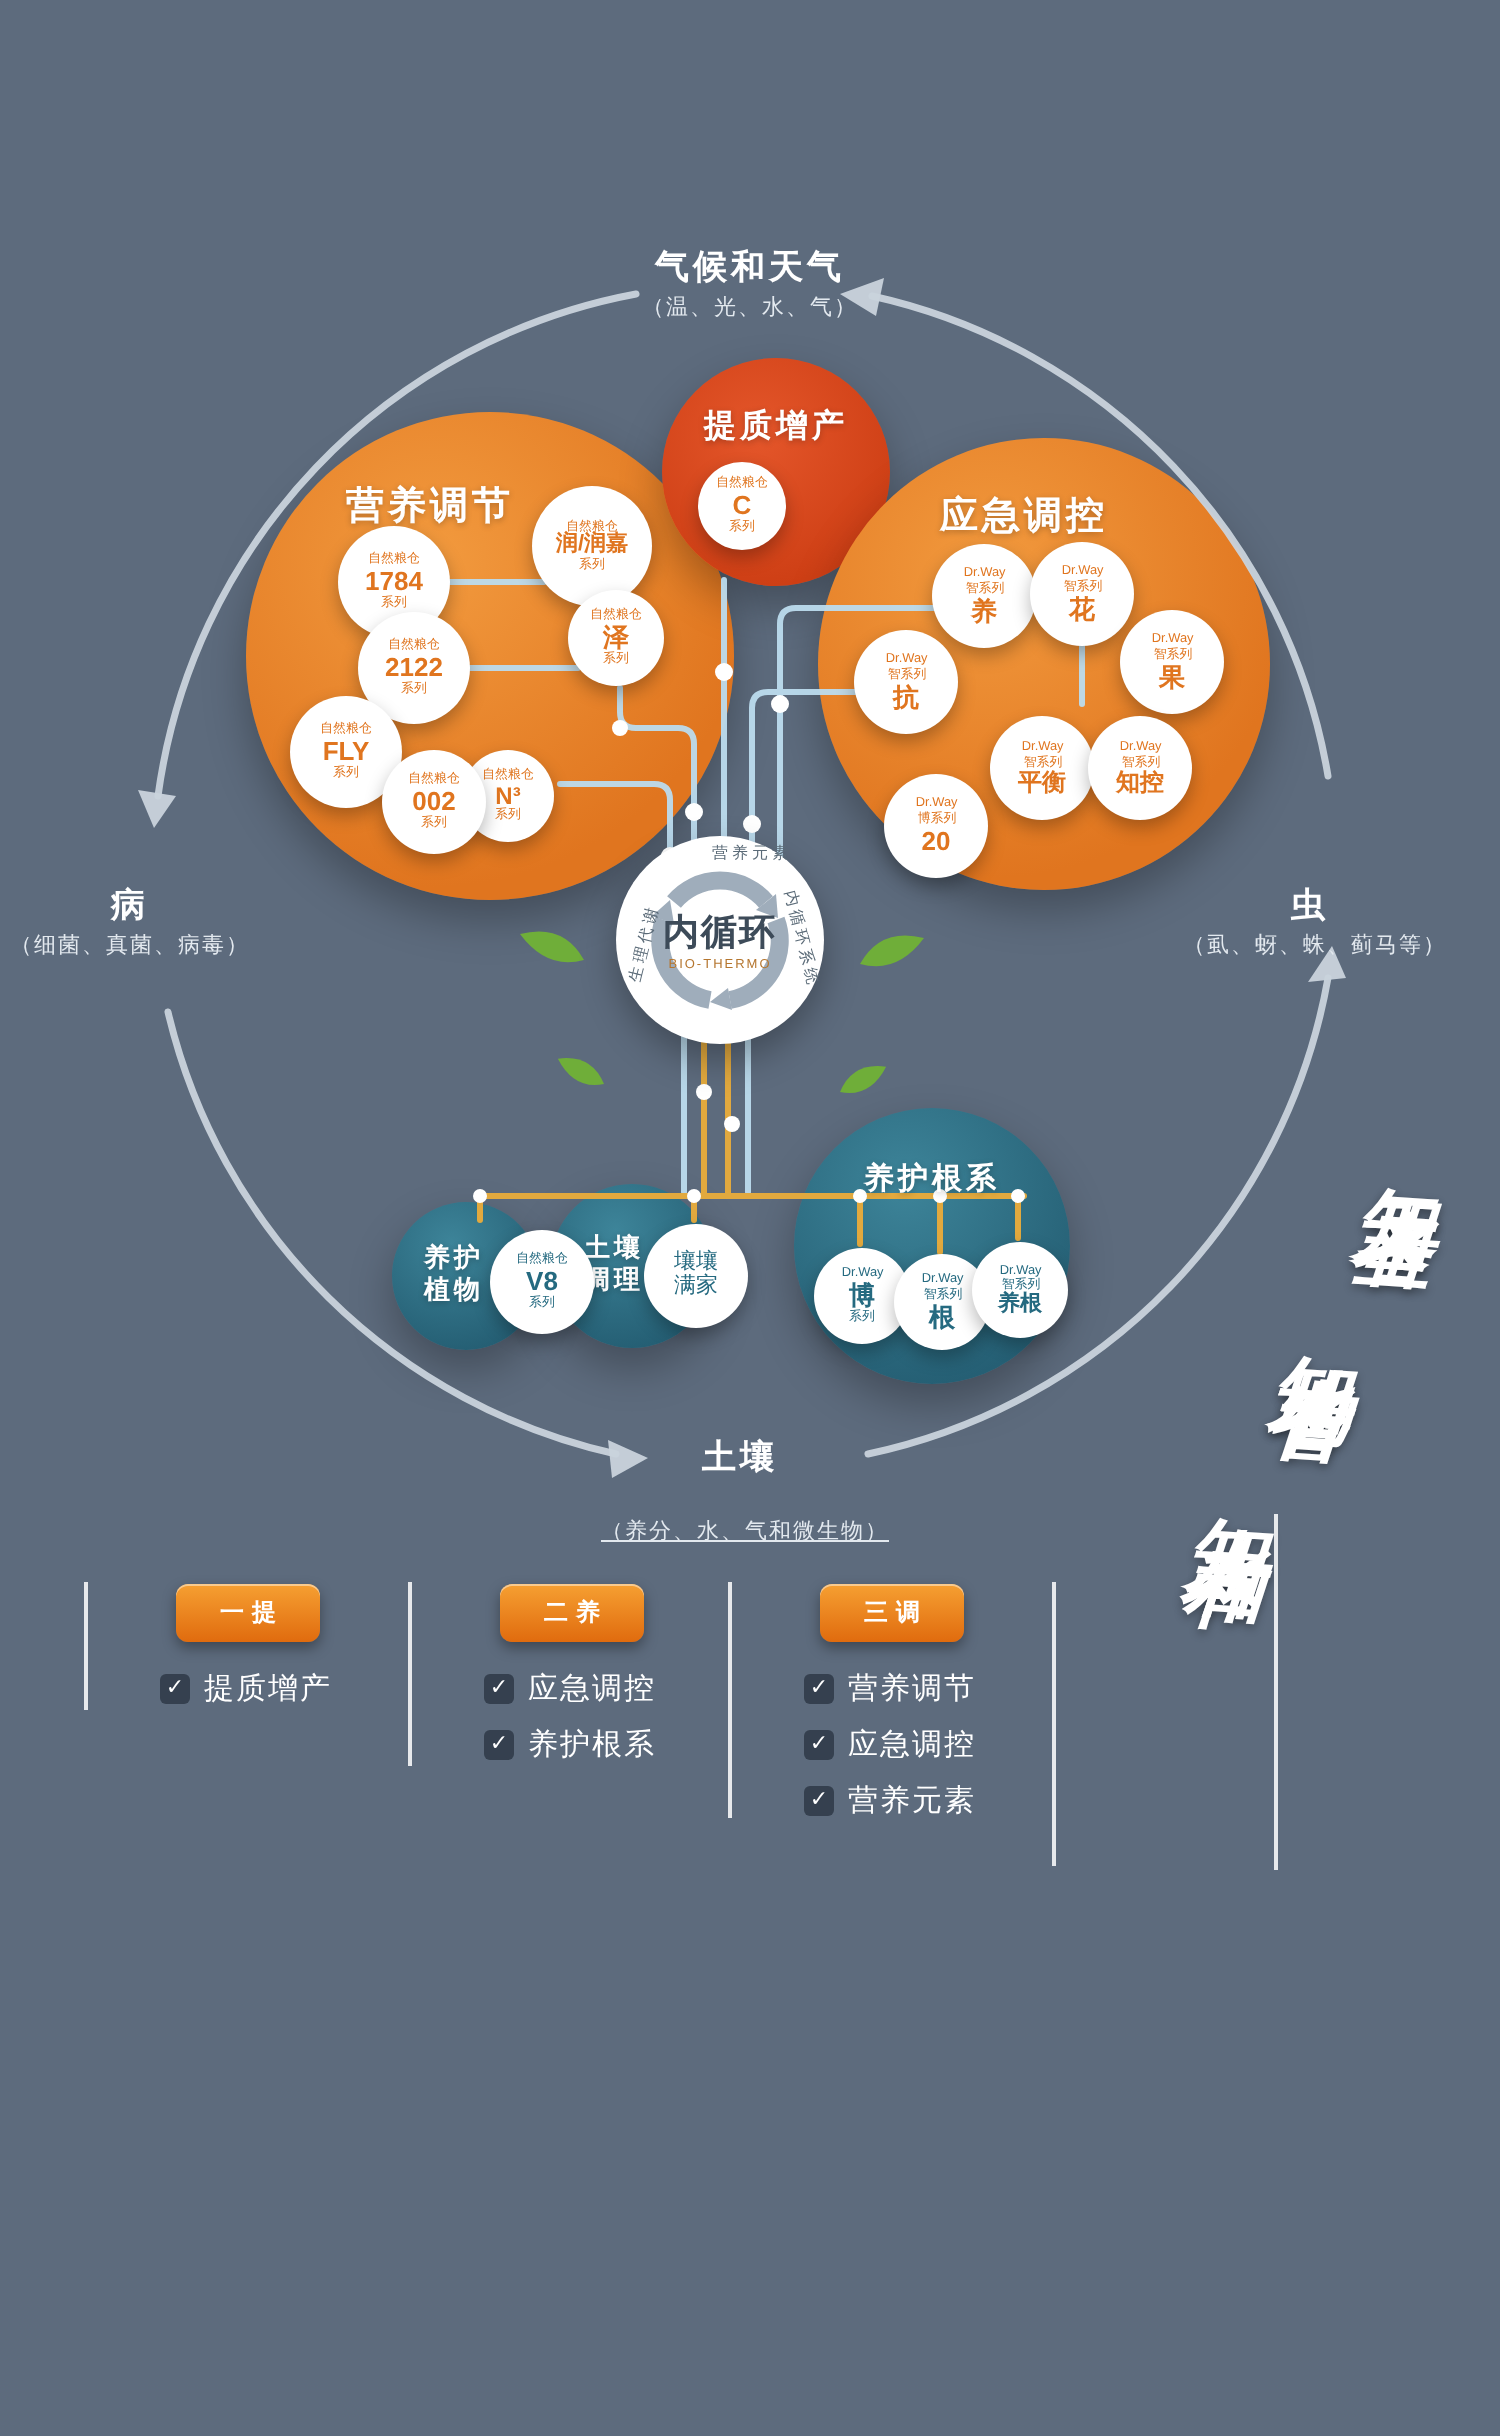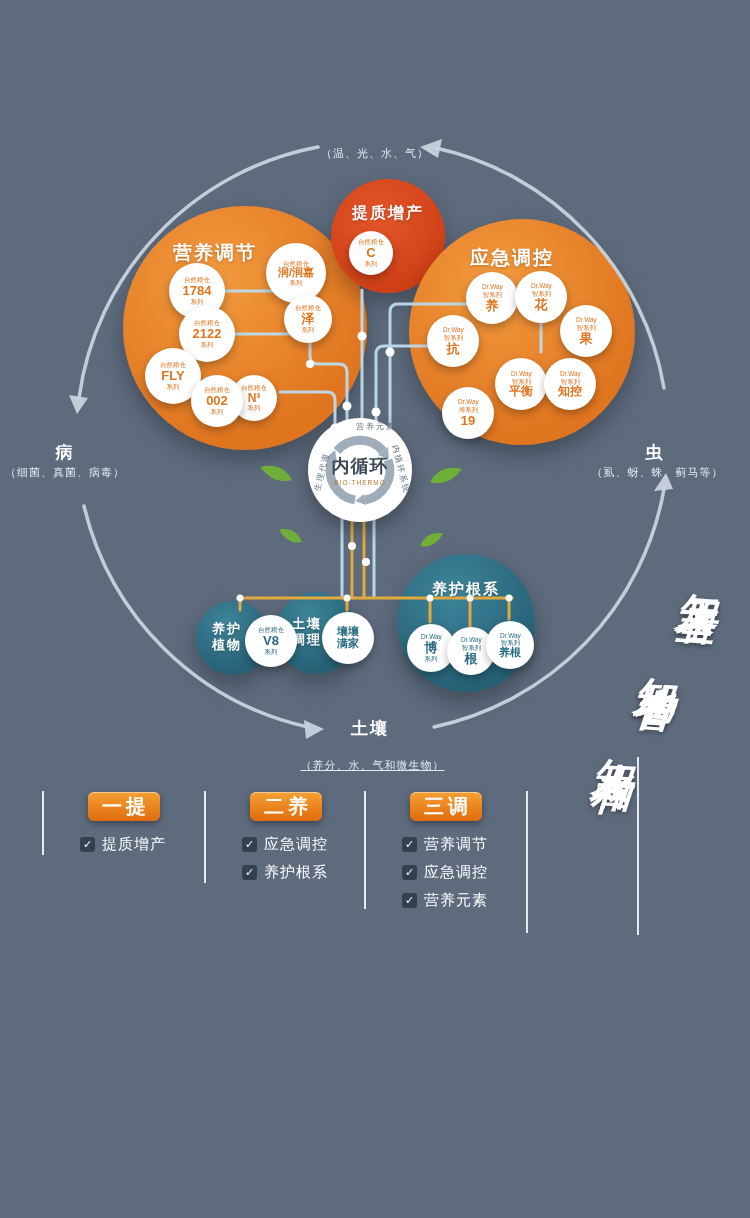--- a/index.html
+++ b/index.html
@@ -15,35 +15,35 @@
   .pcircle{position:absolute;background:#fff;border-radius:50%;display:flex;flex-direction:column;
            align-items:center;justify-content:center;text-align:center;line-height:1.08;
            box-shadow:0 4px 9px rgba(0,0,0,.28);}
   .pcircle span{display:block;}
   .pcircle .t,.pcircle .mid,.pcircle .b{font-size:7px;transform:scale(.92);}
   .pcircle .m{font-weight:bold;font-size:13px;}
   .otext{color:#e0751f;}
   .ttext{color:#256a80;}
   .m-sm{font-size:11px !important;}
   .m-xs{font-size:12px !important;}
-  .m-duo{font-weight:bold;font-size:11px;}
+  .m-duo{font-weight:normal;font-size:11px;}
   
   .gtitle{position:absolute;color:#fff;font-weight:bold;text-align:center;
           text-shadow:0 1px 3px rgba(0,0,0,.25);letter-spacing:2px;}
   .cycle-title{position:absolute;color:#fff;font-weight:bold;font-size:17px;text-align:center;letter-spacing:2px;}
   .cycle-sub{position:absolute;color:#e3e9ef;font-size:11px;text-align:center;letter-spacing:1px;}
   
   .hub{position:absolute;left:308px;top:418px;width:104px;height:104px;border-radius:50%;
        background:#fff;box-shadow:0 8px 18px rgba(0,0,0,.3);}
   .hub-center{position:absolute;inset:0;display:flex;flex-direction:column;align-items:center;justify-content:center;}
   .hub-title{font-weight:bold;font-size:18px;color:#3d4b59;letter-spacing:1px;}
   .hub-sub{font-size:6.5px;color:#b5762f;letter-spacing:1px;margin-top:1px;}
   .hub-lab{position:absolute;font-size:8px;color:#5b6b78;letter-spacing:2px;white-space:nowrap;}
   
-  .badge{position:absolute;width:72px;height:29px;border-radius:6px;color:#fff;font-weight:bold;font-size:20px;
+  .badge{position:absolute;width:72px;height:29px;border-radius:6px;color:#fff;font-weight:bold;font-size:12px;
          letter-spacing:4px;text-indent:4px;display:flex;align-items:center;justify-content:center;
          background:linear-gradient(#f6a032,#e06b0e);
          box-shadow:inset 0 1px 0 rgba(255,255,255,.45), 0 3px 7px rgba(0,0,0,.35);}
   .chk-row{position:absolute;display:flex;align-items:center;gap:7px;height:20px;}
   .chk-box{width:15px;height:15px;background:#35404f;border-radius:3px;color:#fff;font-size:11px;
            line-height:15px;text-align:center;flex:0 0 auto;}
   .chk-label{color:#fff;font-size:15px;letter-spacing:1px;white-space:nowrap;}
   .vline{position:absolute;width:1.5px;background:rgba(255,255,255,.85);}
   
   .calli{position:absolute;writing-mode:vertical-rl;color:#fff;font-family:"DejaVu Serif",serif;
@@ -201,21 +201,21 @@
     <span class="m m-xs">平衡</span>
   </div>
   <div class="pcircle otext" style="left:544px;top:358px;width:52px;height:52px;">
     <span class="t">Dr.Way</span>
     <span class="mid">智系列</span>
     <span class="m m-xs">知控</span>
   </div>
   <div class="pcircle otext" style="left:442px;top:387px;width:52px;height:52px;">
     <span class="t">Dr.Way</span>
     <span class="mid">博系列</span>
-    <span class="m">19</span>
+    <span class="m">20</span>
   </div>
 
   <div class="pcircle ttext" style="left:245px;top:615px;width:52px;height:52px;">
     <span class="t">自然粮仓</span>
     <span class="m">V8</span>
     <span class="b">系列</span>
   </div>
   <div class="pcircle ttext" style="left:322px;top:612px;width:52px;height:52px;">
     <span class="m-duo">壤壤</span>
     <span class="m-duo">满家</span>
@@ -252,20 +252,21 @@
     </svg>
     <div class="hub-lab" style="top:3px;left:16px;width:104px;text-align:center;">营养元素</div>
     <div class="hub-lab" style="left:-6px;top:48px;transform:rotate(-76deg);">生理代谢</div>
     <div class="hub-lab" style="right:-14px;top:46px;transform:rotate(76deg);">内循环系统</div>
     <div class="hub-center">
       <div class="hub-title">内循环</div>
       <div class="hub-sub">BIO-THERMO</div>
     </div>
   </div>
 
+  <div class="cycle-title" style="left:275px;top:122px;width:200px;">气候和天气</div>
   <div class="cycle-sub" style="left:275px;top:146px;width:200px;">（温、光、水、气）</div>
   <div class="cycle-title" style="left:15px;top:441px;width:100px;">病</div>
   <div class="cycle-sub" style="left:0px;top:465px;width:130px;">（细菌、真菌、病毒）</div>
   <div class="cycle-title" style="left:605px;top:441px;width:100px;">虫</div>
   <div class="cycle-sub" style="left:585px;top:465px;width:145px;">（虱、蚜、蛛、蓟马等）</div>
   <div class="cycle-title" style="left:320px;top:717px;width:100px;">土壤</div>
   <div class="cycle-sub" style="left:295px;top:758px;width:155px;text-decoration:underline;">（养分、水、气和微生物）</div>
 
   <div class="calli" style="left:672px;top:562px;">知天者圣</div>
   <div class="calli" style="left:630px;top:646px;">知地者智</div>

